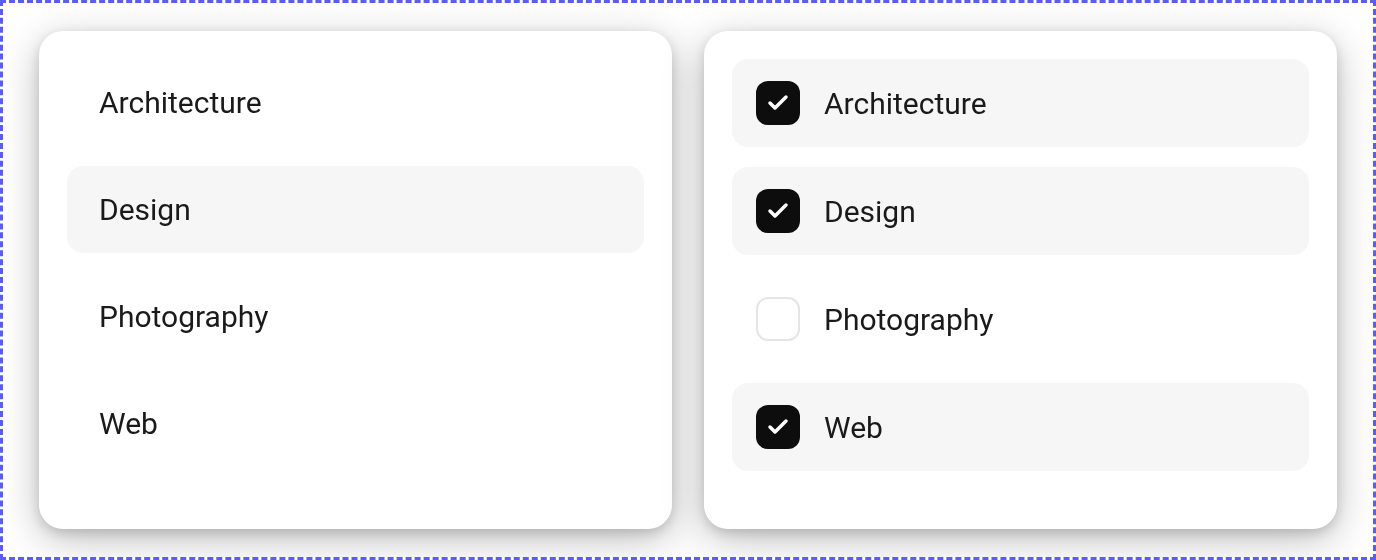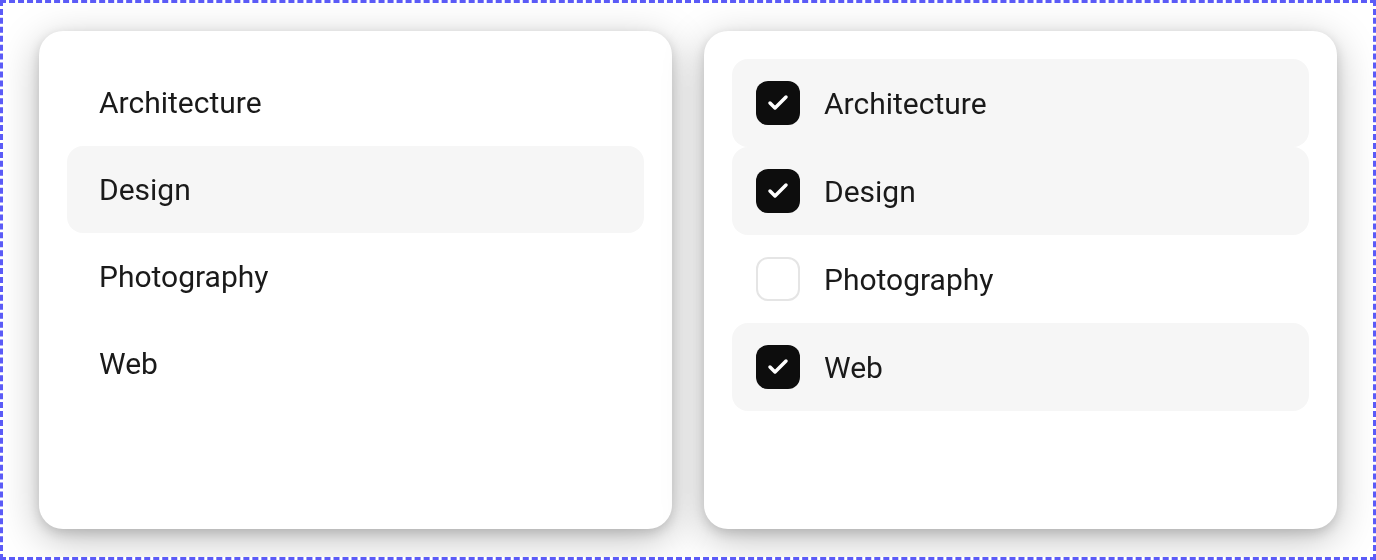--- a/index.html
+++ b/index.html
@@ -26,20 +26,21 @@
     }
     
     .card {
       background: #ffffff;
       border-radius: 24px;
       box-shadow: 0 10px 40px rgba(0, 0, 0, 0.25), 0 4px 12px rgba(0, 0, 0, 0.15);
       padding: 28px;
       flex: 1;
       display: flex;
       flex-direction: column;
+      gap: 20px;
     }
     
     .simple-item {
       padding: 26px 32px;
       font-size: 30px;
       font-weight: 400;
       color: #1a1a1a;
       border-radius: 16px;
       cursor: pointer;
     }

